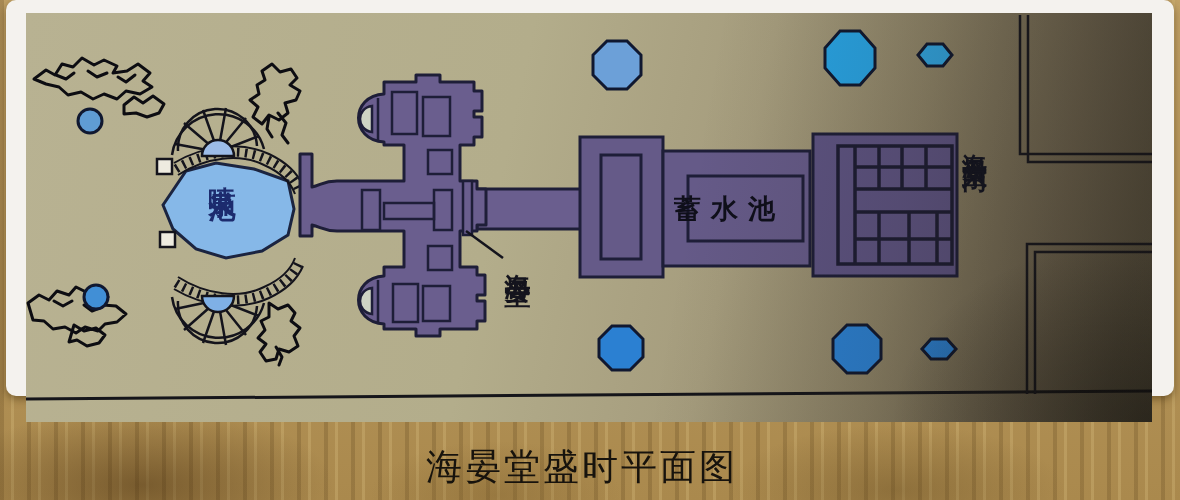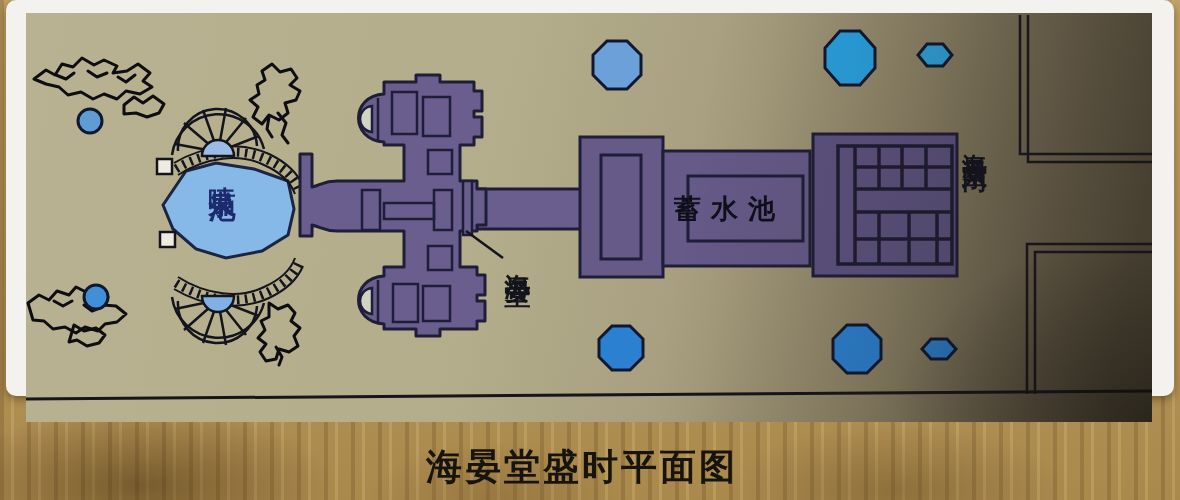--- a/index.html
+++ b/index.html
@@ -38,21 +38,21 @@
   }
   .lbl-fountain{left:182px;top:152px;font-size:27px;color:#1c2b6e;}
   .lbl-hall{left:478px;top:240px;font-size:26px;color:#14141d;letter-spacing:3px;}
   .lbl-eastgate{left:936px;top:121px;font-size:25px;color:#14141d;letter-spacing:3px;}
   .hlabel{
     position:absolute;z-index:5;font-family:"Liberation Serif",serif;font-weight:700;
   }
   .lbl-reservoir{left:648px;top:178px;width:140px;font-size:27px;color:#0f0f1a;letter-spacing:10px;}
   .caption{
     position:absolute;left:0;right:16px;top:443px;z-index:2;text-align:center;
-    font-family:"Liberation Serif",serif;font-weight:700;font-size:36px;
+    font-family:"Liberation Serif",serif;font-weight:400;font-size:36px;
     color:#17130d;letter-spacing:3px;
   }
 </style>
 </head>
 <body>
 
 <div class="photo">
   <div class="map">
 
     <svg width="1126" height="409" viewBox="0 0 1126 409">

